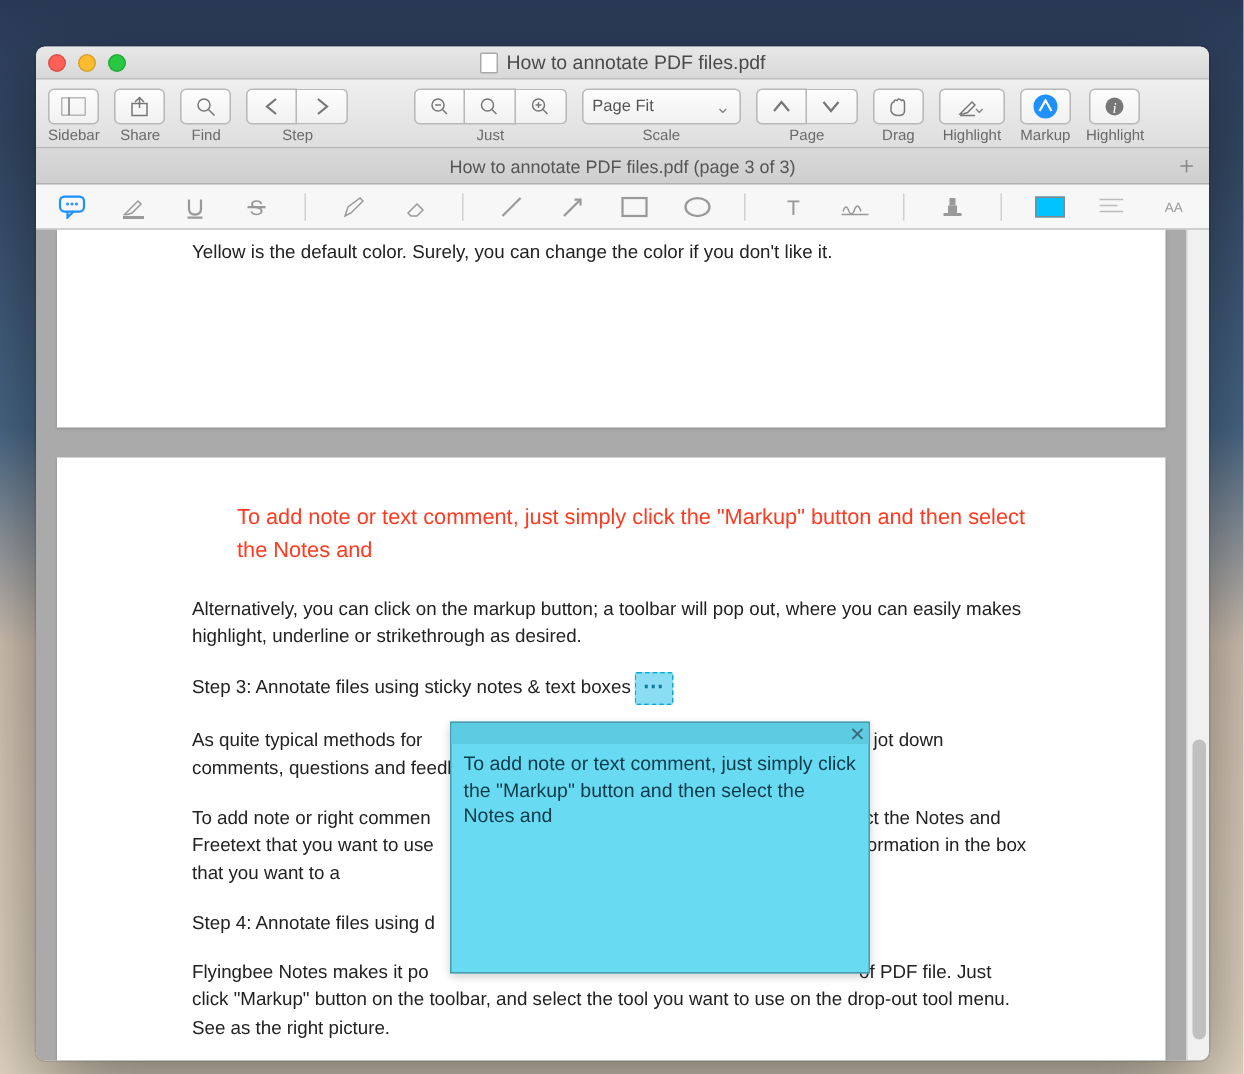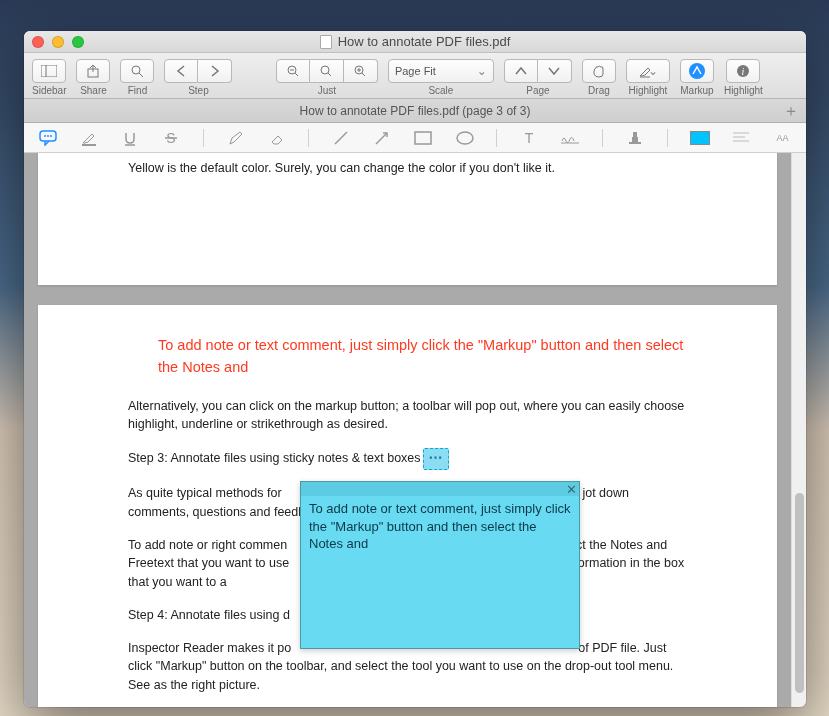--- a/index.html
+++ b/index.html
@@ -350,39 +350,39 @@
       </div>
   </div>
 
   <div class="content-area">
     <div class="page-scroll">
       <div class="page first">
         <div class="para">Yellow is the default color. Surely, you can change the color if you don't like it.</div>
       </div>
       <div class="page second">
         <div class="red-head">To add note or text comment, just simply click the "Markup" button and then select the Notes and</div>
-        <div class="para">Alternatively, you can click on the markup button; a toolbar will pop out, where you can easily choose highlight, underline or strikethrough as desired.</div>
+        <div class="para">Alternatively, you can click on the markup button; a toolbar will pop out, where you can easily makes highlight, underline or strikethrough as desired.</div>
         <div class="para">
           <span>Step 3: Annotate files using sticky notes &amp; text boxes</span><span class="note-anchor"></span>
         </div>
         <div class="para">
           <span>As quite typical methods for</span>
           <span style="display:inline-block;width:280px"></span>
           <span>to jot down comments, questions and feedback.</span>
         </div>
         <div class="para">
           <span>To add note or right commen</span>
           <span style="display:inline-block;width:282px"></span>
           <span>ct the Notes and Freetext that you want to use</span>
           <span style="display:inline-block;width:224px"></span>
           <span>ype the information in the box that you want to a</span>
         </div>
         <div class="para">Step 4: Annotate files using d</div>
         <div class="para">
-          <span>Inspector Reader makes it po</span>
+          <span>Flyingbee Notes makes it po</span>
           <span style="display:inline-block;width:280px"></span>
           <span>of PDF file. Just click "Markup" button on the toolbar, and select the tool you want to use on the drop-out tool menu. See as the right picture.</span>
         </div>
 
       </div>
     </div>
 
     <div class="sticky">
       <div class="sticky-header"></div>
       <div class="sticky-close">✕</div>

